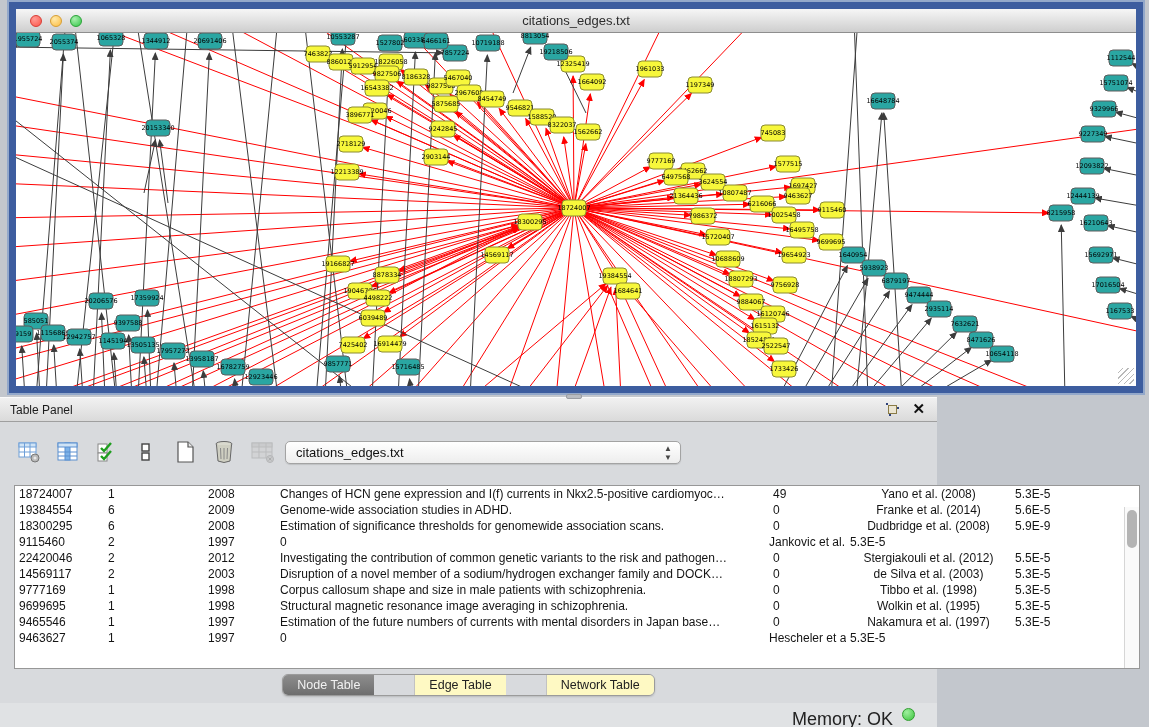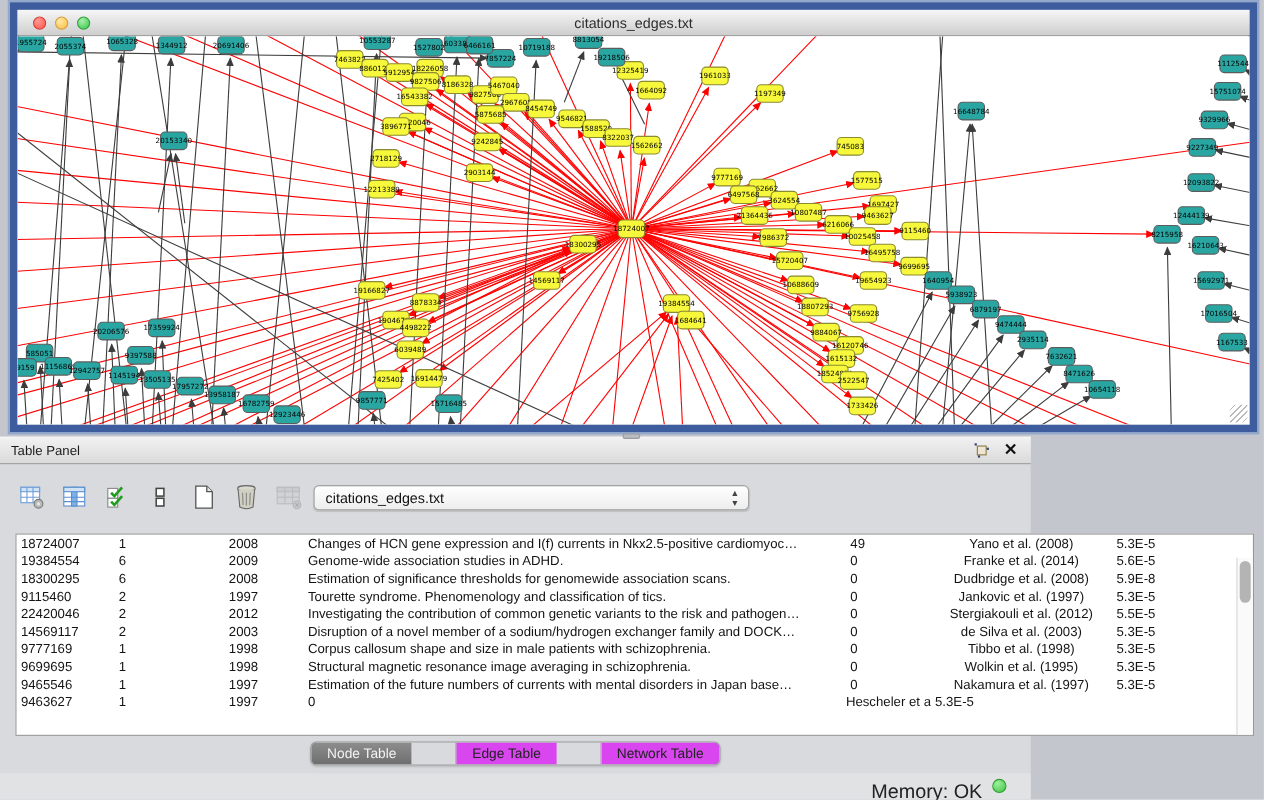--- a/index.html
+++ b/index.html
@@ -61,21 +61,21 @@
   .tr { height:16px; cursor:default; }
   .td { font-size:12px; color:#141414; line-height:16px; padding-left:4px;
     white-space:nowrap; overflow:hidden; }
   .td.center { text-align:center; padding-left:0; }
   .vscroll { position:absolute; right:0; top:21px; bottom:0; width:15px; background:#fafafa; border-left:1px solid #d6d6d6; }
   .vthumb { position:absolute; left:2px; top:3px; width:10px; height:38px; background:#b4b4b4; border-radius:5px; cursor:pointer; }
 
   .tabs { position:absolute; left:0; right:0; top:277px; height:24px; display:flex; justify-content:center; }
   .tab-group { display:inline-flex; height:22px; border:1px solid #9b9b9b; border-radius:6px; overflow:hidden;
     box-shadow:0 1px 2px rgba(0,0,0,.15);gap:40px; }
-  .tab { padding:0 14px; font-size:12.5px; line-height:21px; background:#d946ef; color:#222;
+  .tab { padding:0 14px; font-size:12.5px; line-height:21px; background:#fef9c3; color:#222;
     border-left:1px solid #c2c2c2; cursor:pointer; }
   .tab:first-child { border-left:none; }
   .tab.active { background:linear-gradient(#8d8d8d,#6e6e6e); color:#f2f2f2; }
 
   .statusbar { position:absolute; left:0; right:0; bottom:0; height:24px; background:#e0e2e4; }
   .mem-label { position:absolute; right:44px; top:6px; font-size:18px; color:#222; }
   .mem-dot { position:absolute; right:22px; top:5px; width:13px; height:13px; border-radius:50%;
     background:radial-gradient(circle at 35% 30%, #9ff09f, #3dc43d); border:1px solid #2f9e2f; cursor:pointer; }
 </style>
 </head>
@@ -846,27 +846,26 @@
             <div class="td center">Franke et al. (2014)</div>
             <div class="td">5.6E-5</div>
           </div>
           <div class="tr">
             <div class="td">18300295</div>
             <div class="td">6</div>
             <div class="td">2008</div>
             <div class="td">Estimation of significance thresholds for genomewide association scans.</div>
             <div class="td">0</div>
             <div class="td center">Dudbridge et al. (2008)</div>
-            <div class="td">5.9E-8</div>
+            <div class="td">5.9E-9</div>
           </div>
           <div class="tr">
             <div class="td">9115460</div>
             <div class="td">2</div>
             <div class="td">1997</div>
-            <div class="td">Tourette syndrome. Phenomenology and classification of tics.</div>
             <div class="td">0</div>
             <div class="td center">Jankovic et al. (1997)</div>
             <div class="td">5.3E-5</div>
           </div>
           <div class="tr">
             <div class="td">22420046</div>
             <div class="td">2</div>
             <div class="td">2012</div>
             <div class="td">Investigating the contribution of common genetic variants to the risk and pathogen…</div>
             <div class="td">0</div>

